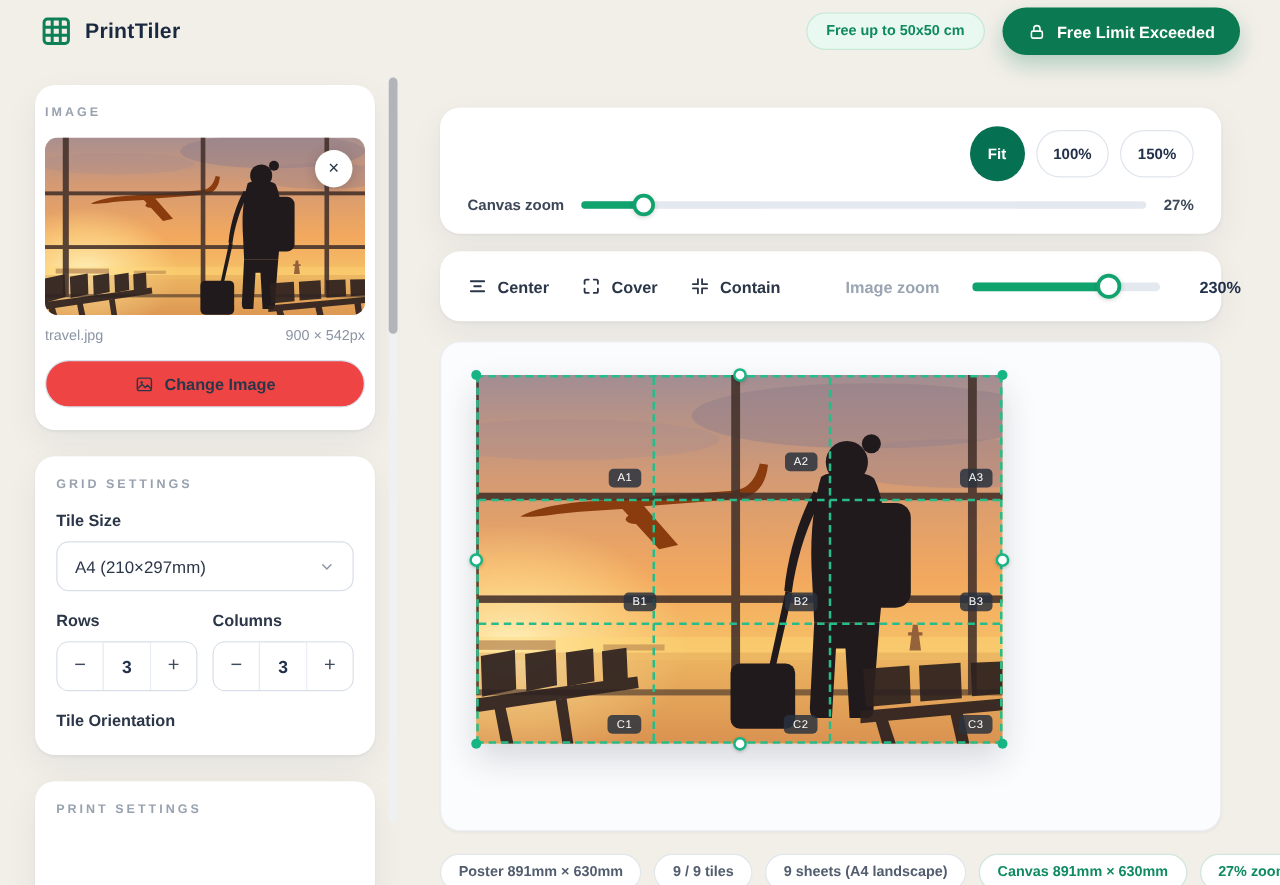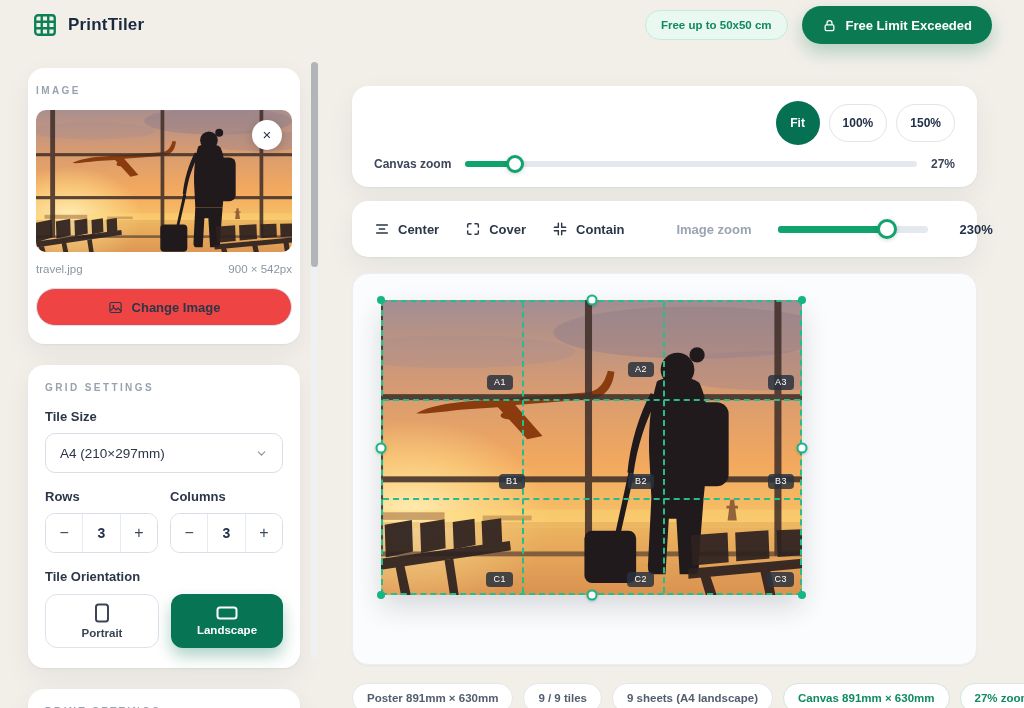--- a/index.html
+++ b/index.html
@@ -270,34 +270,20 @@
       <div class="stepper-col">
         <div class="field-label">Columns</div>
         <div class="stepper">
           <button class="step-btn">−</button>
           <div class="step-val">3</div>
           <button class="step-btn">+</button>
         </div>
       </div>
     </div>
     <div class="field-label">Tile Orientation</div>
-    <div class="orient-row">
-      <button class="orient-btn plain">
-        <svg width="16" height="20" viewBox="0 0 16 20">
-          <rect x="2" y="1.5" width="12" height="17" rx="2.5" fill="none" stroke="#3a4557" stroke-width="2"></rect>
-        </svg>
-        <span>Portrait</span>
-      </button>
-      <button class="orient-btn active">
-        <svg width="22" height="14" viewBox="0 0 22 14">
-          <rect x="1.5" y="1.5" width="19" height="11" rx="2.5" fill="none" stroke="#ffffff" stroke-width="2"></rect>
-        </svg>
-        <span>Landscape</span>
-      </button>
-    </div>
   </div>
 
   <div class="card print-card">
     <div class="sec-title">PRINT SETTINGS</div>
 
   </div>
 </div>
 
 <div class="side-scroll">
   <div class="thumb"></div>

